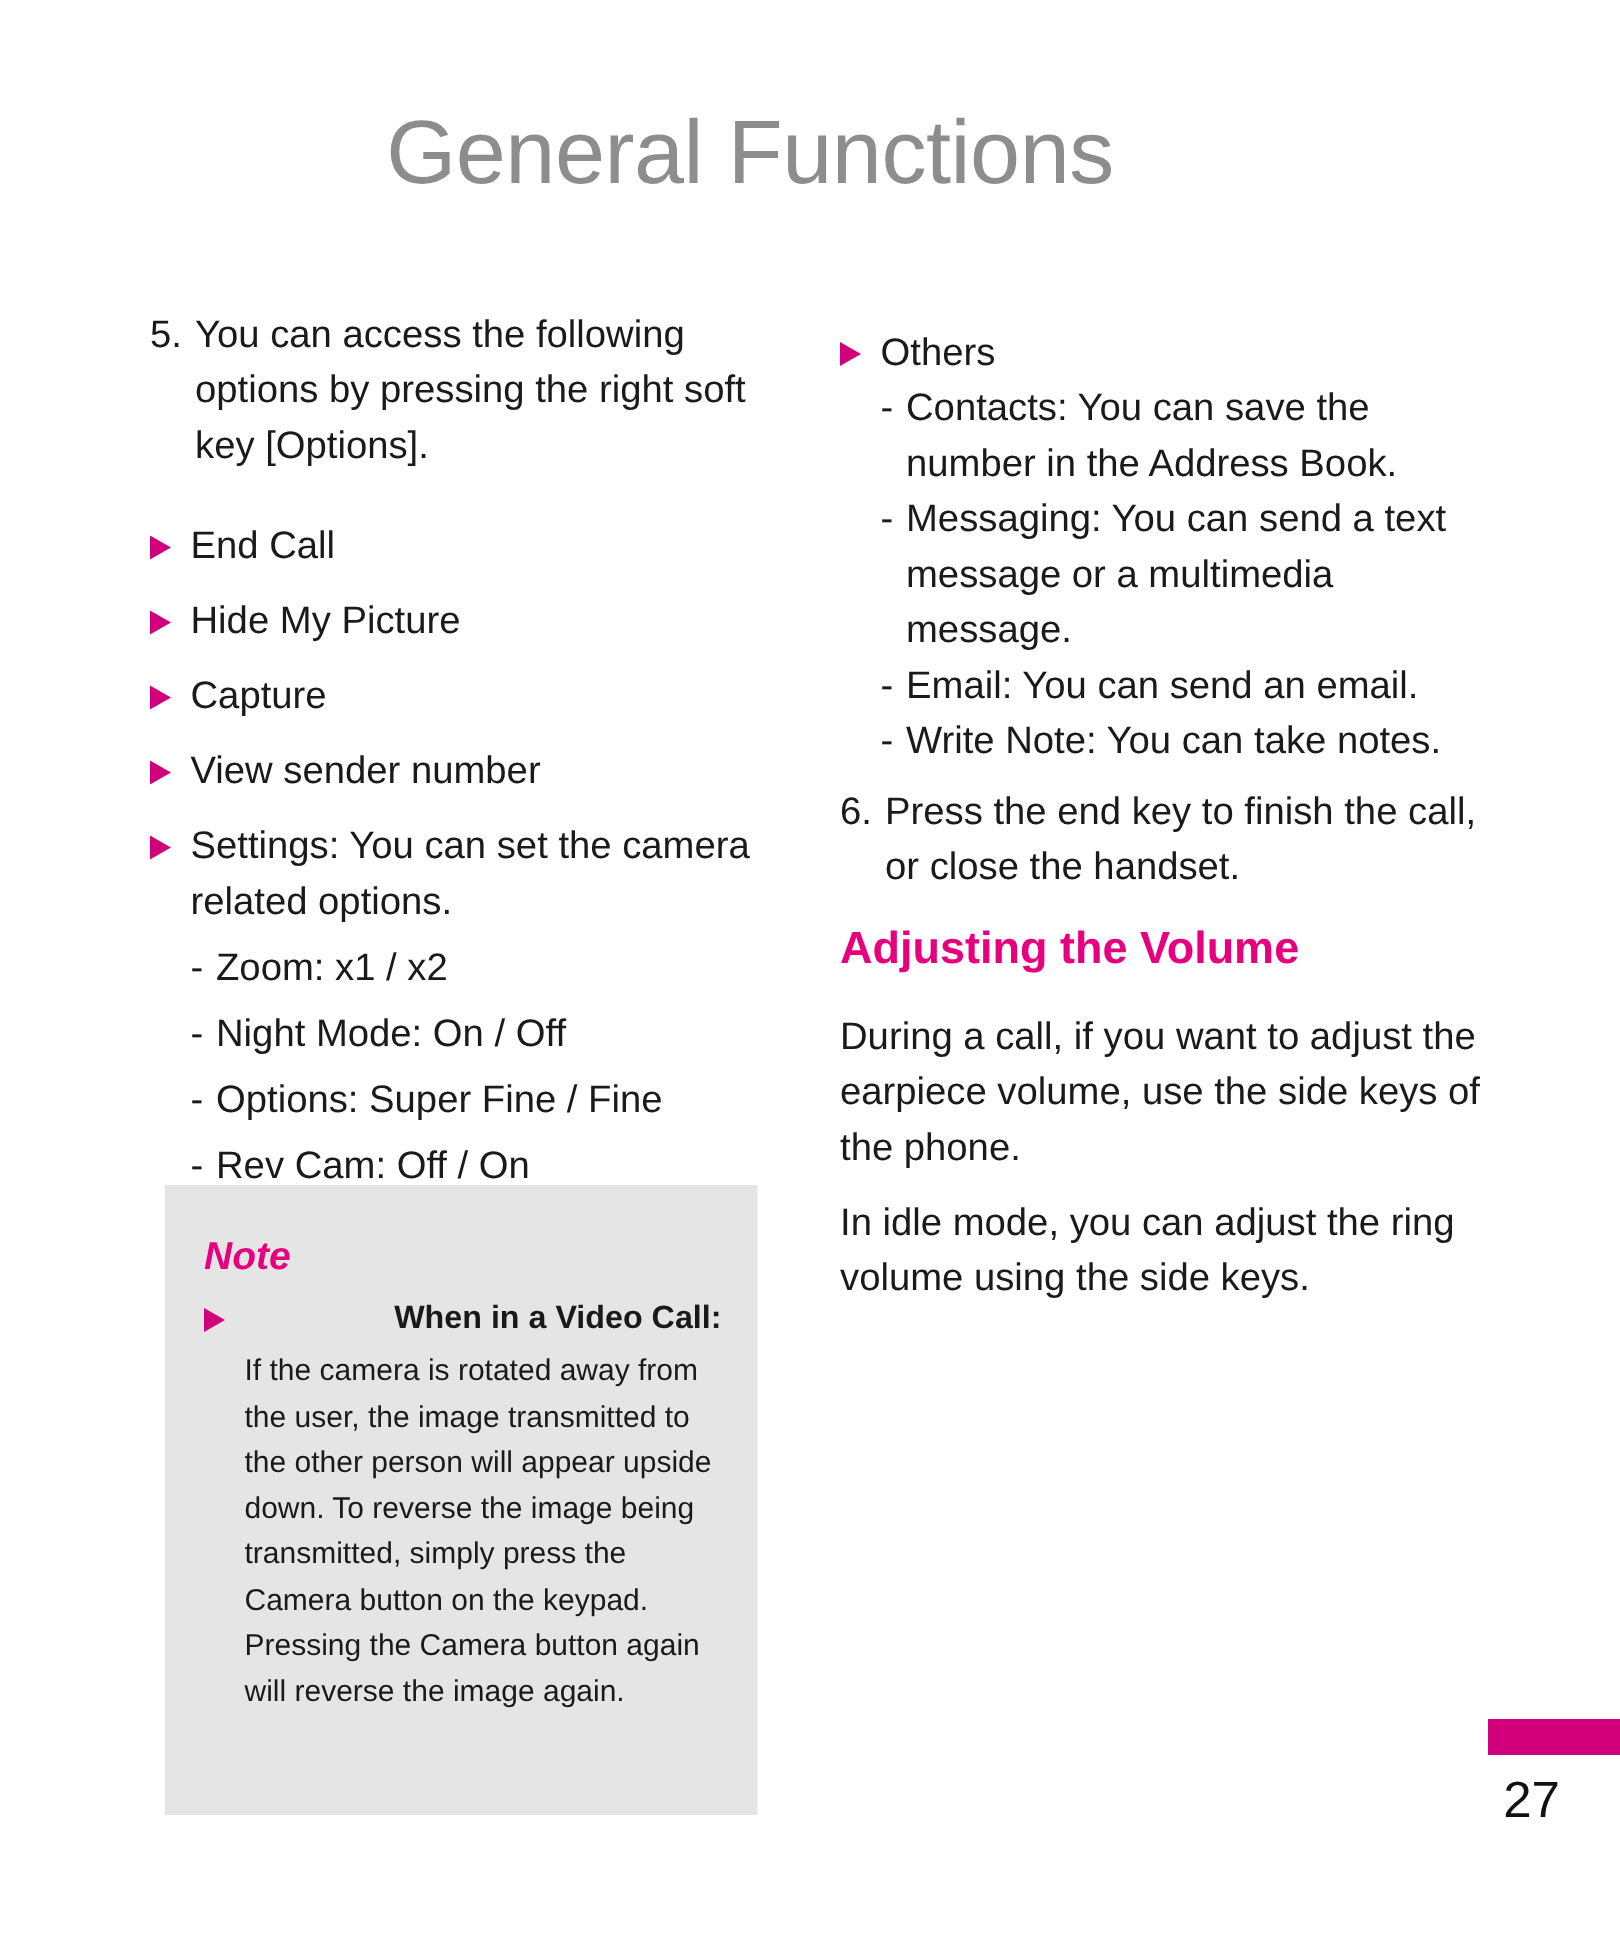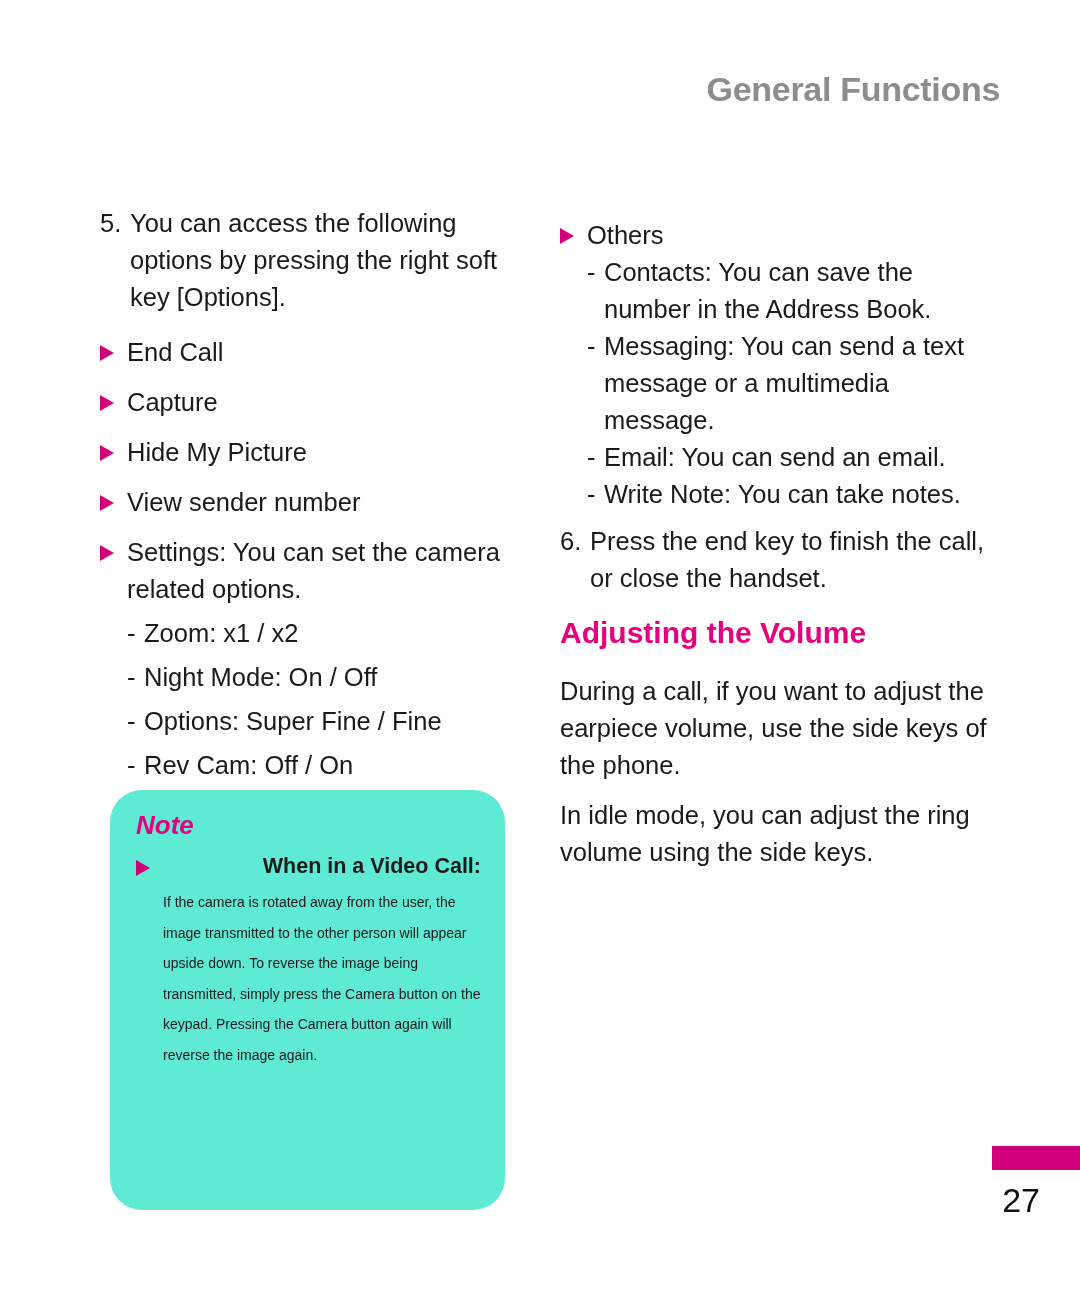--- a/index.html
+++ b/index.html
@@ -15,23 +15,23 @@
     font-family: "Liberation Sans", sans-serif;
     color: #1a1a1a;
   }
 
   
   .page-header {
     position: absolute;
     top: 72px;
     left: 0;
     width: 1000px;
-    text-align: right;
-    font-size: 34px;
-    font-weight: 700;
+    text-align: center;
+    font-size: 60px;
+    font-weight: 400;
     letter-spacing: -0.3px;
     color: #8d8d8d;
     line-height: 1;
   }
 
   
   .columns {
     position: absolute;
     top: 205px;
     left: 0;
@@ -94,36 +94,35 @@
   }
   .dash-row .dtext { flex: 1 1 auto; }
 
   .para {
     font-size: 25.5px;
     line-height: 37px;
     margin-bottom: 13px;
   }
 
   
-  .left-bullets { margin-top: 18px; }
+  .left-bullets { margin-top: 30px; }
   .left-bullets .bullet-row { margin-top: 13px; }
   .sub-dashes { margin-top: 3px; }
   .sub-dashes .dash-row { margin-top: 7px; }
 
   
   .note-box {
     position: absolute;
     left: 110px;
     top: 790px;
     width: 395px;
     height: 420px;
-    background: #5eead4;
+    background: #e5e5e5;
     box-sizing: border-box;
-    padding: 20px 24px 0 26px;
-    border-radius: 32px;
+    padding: 32px 24px 0 26px;
   }
   .note-title {
     color: #E6007E;
     font-weight: bold;
     font-style: italic;
     font-size: 26px;
     line-height: 30px;
     margin-bottom: 11px;
   }
   .note-head-row {
@@ -132,21 +131,21 @@
     font-size: 21.5px;
     line-height: 30px;
     font-weight: bold;
     margin-bottom: 6px;
     text-align: right;
   }
   .note-head-row .tri { flex: 0 0 auto; width: 27px; padding-top: 9px; }
   .note-head-row .ntext { flex: 1 1 auto; }
   .note-body {
     margin-left: 27px;
-    font-size: 14px;
+    font-size: 20px;
     line-height: 30.5px;
   }
 
   
   .section-heading {
     color: #E6007E;
     font-weight: bold;
     font-size: 30px;
     line-height: 36px;
     margin-top: 18px;
@@ -193,28 +192,28 @@
         <span class="tri">
             <span class="tri-shape"></span>
           </span>
         <span class="btext">End Call</span>
       </div>
 
       <div class="bullet-row">
         <span class="tri">
             <span class="tri-shape"></span>
           </span>
+        <span class="btext">Hide My Picture</span>
+      </div>
+
+      <div class="bullet-row">
+        <span class="tri">
+            <span class="tri-shape"></span>
+          </span>
         <span class="btext">Capture</span>
-      </div>
-
-      <div class="bullet-row">
-        <span class="tri">
-            <span class="tri-shape"></span>
-          </span>
-        <span class="btext">Hide My Picture</span>
       </div>
 
       <div class="bullet-row">
         <span class="tri">
             <span class="tri-shape"></span>
           </span>
         <span class="btext">View sender number</span>
       </div>
 
       <div class="bullet-row">

